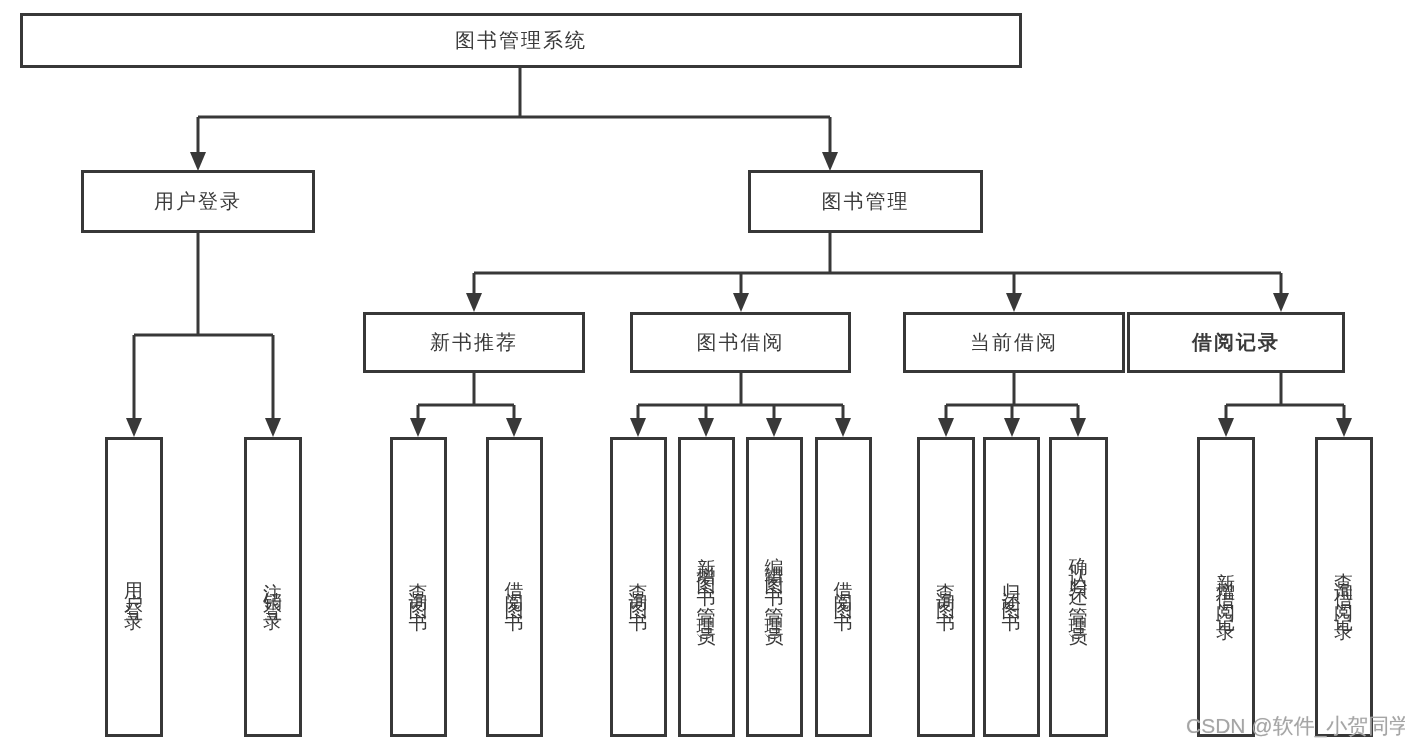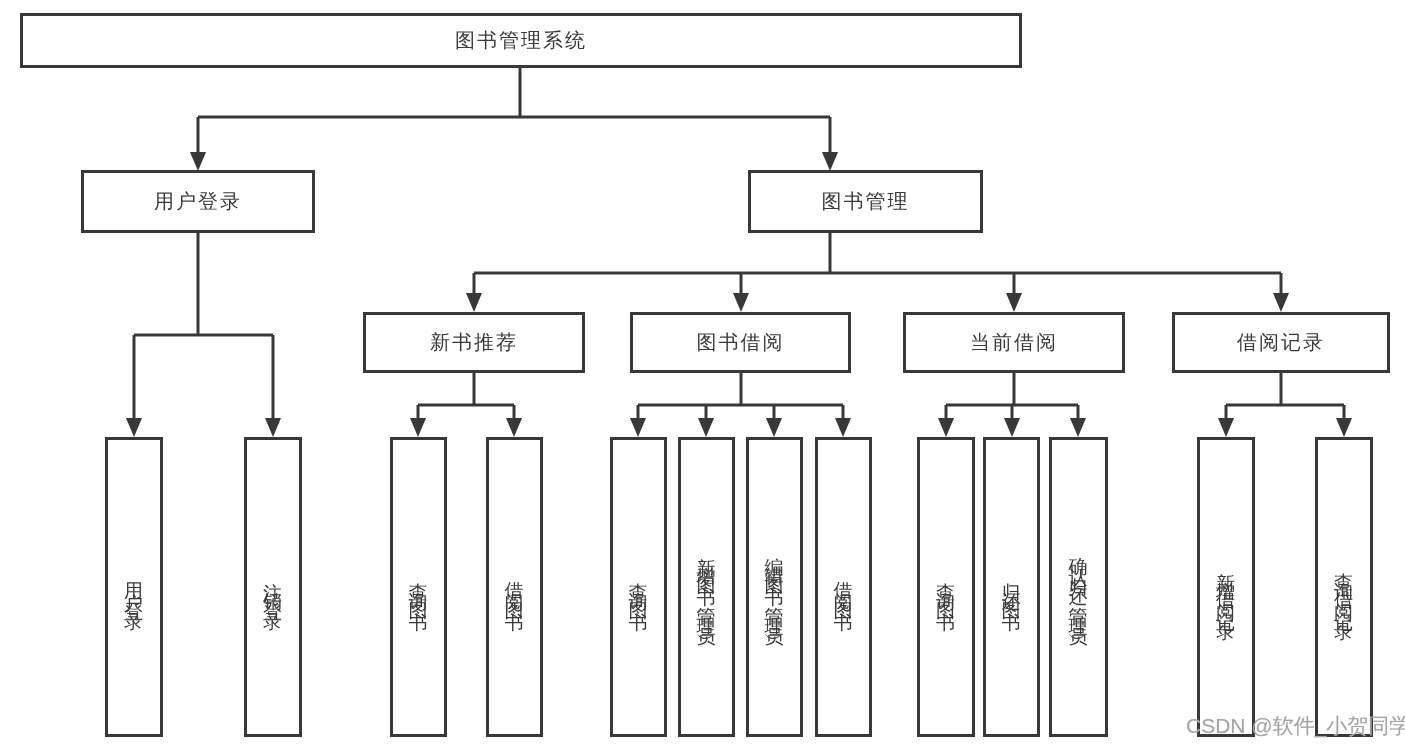--- a/index.html
+++ b/index.html
@@ -108,21 +108,21 @@
 
   <div class="node h" style="left:630px; top:312px; width:221px; height:61px;">
     <span class="lbl">图书借阅</span>
   </div>
   <div class="node h" style="left:363px; top:312px; width:222px; height:61px;">
     <span class="lbl">新书推荐</span>
   </div>
   <div class="node h" style="left:903px; top:312px; width:222px; height:61px;">
     <span class="lbl">当前借阅</span>
   </div>
-  <div class="node h" style="left:1172px; top:312px; width:218px; height:61px;">
+  <div class="node h" style="left:1127px; top:312px; width:218px; height:61px;font-weight:bold;">
     <span class="lbl">借阅记录</span>
   </div>
 
   <div class="node v" style="left:105px; top:437px; width:58px; height:300px;">
     <span class="lbl">用户登录</span>
   </div>
   <div class="node v" style="left:244px; top:437px; width:58px; height:300px;">
     <span class="lbl">注销登录</span>
   </div>
 

